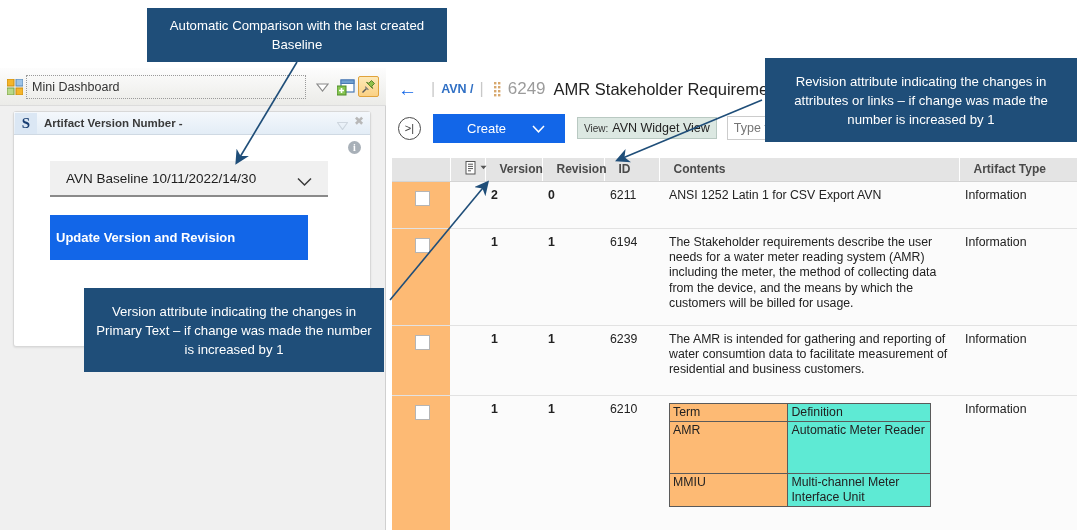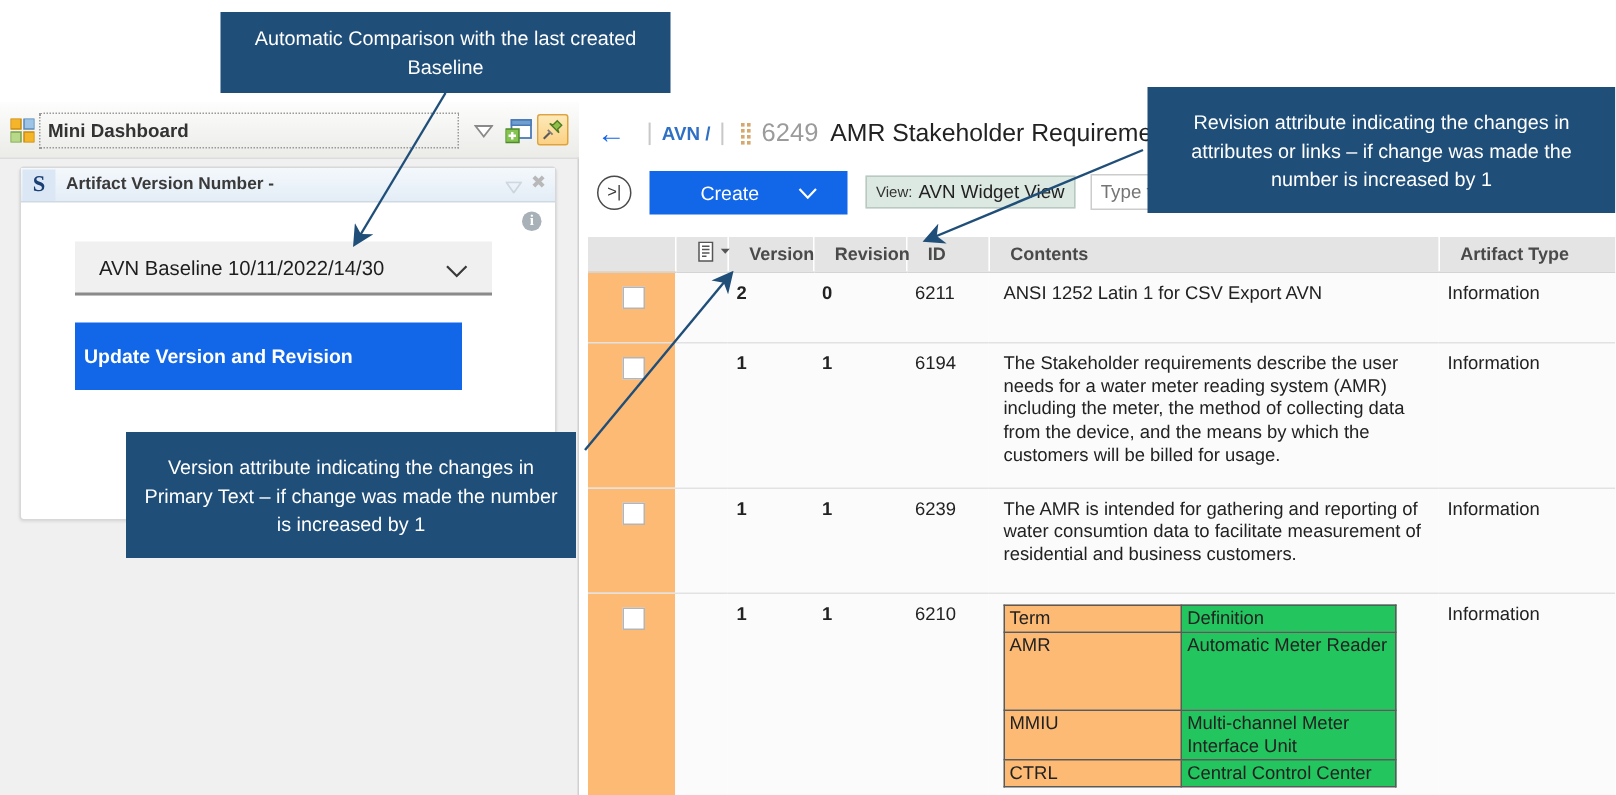--- a/index.html
+++ b/index.html
@@ -41,21 +41,21 @@
     position: absolute;
     left: 26px; top: 7px;
     width: 280px; height: 24px;
     border: 1px dotted #9a9a9a;
     box-sizing: border-box;
     display: flex; align-items: center;
     padding-left: 5px;
   }
   .dash-title-box span {
     font-size: 12.5px;
-    font-weight: bold;
+    font-weight: normal;
     color: #333333;
   }
   .hdr-tool {
     position: absolute;
     top: 9px;
     width: 20px; height: 20px;
     display: flex; align-items: center; justify-content: center;
   }
   .hdr-tool.caret { left: 312px; }
   .hdr-tool.window { left: 336px; }
@@ -320,21 +320,21 @@
   .term-table {
     border-collapse: collapse;
     width: 262px;
     margin-top: 1px;
   }
   .term-table td {
     border: 1px solid #5a5a5a;
     padding: 1px 3px;
     font-size: 12.3px;
     line-height: 15px;
-    background: #22c55e;
+    background: #5eead4;
     vertical-align: top;
   }
   .tt-term  { width: 118px; }
   .tt-def   { width: 142px; }
   .tt-link  { color: #2f6fc4; }
   .tt-head  { color: #111111; }
   .tt-tall  { height: 52px; }
 
   
   .callout {
@@ -565,24 +565,20 @@
                 <td class="tt-def tt-head">Definition</td>
               </tr>
               <tr>
                 <td class="tt-term tt-link tt-tall">AMR</td>
                 <td class="tt-def tt-link tt-tall">Automatic Meter Reader</td>
               </tr>
               <tr>
                 <td class="tt-term tt-link">MMIU</td>
                 <td class="tt-def">Multi-channel Meter Interface Unit</td>
               </tr>
-              <tr>
-                <td class="tt-term tt-link">CTRL</td>
-                <td class="tt-def">Central Control Center</td>
-              </tr>
             </tbody>
               </table>
           </td>
           <td class="cell-type">Information</td>
         </tr>
       </tbody>
     </table>
   </div>
 
   <svg class="arrow-layer">

